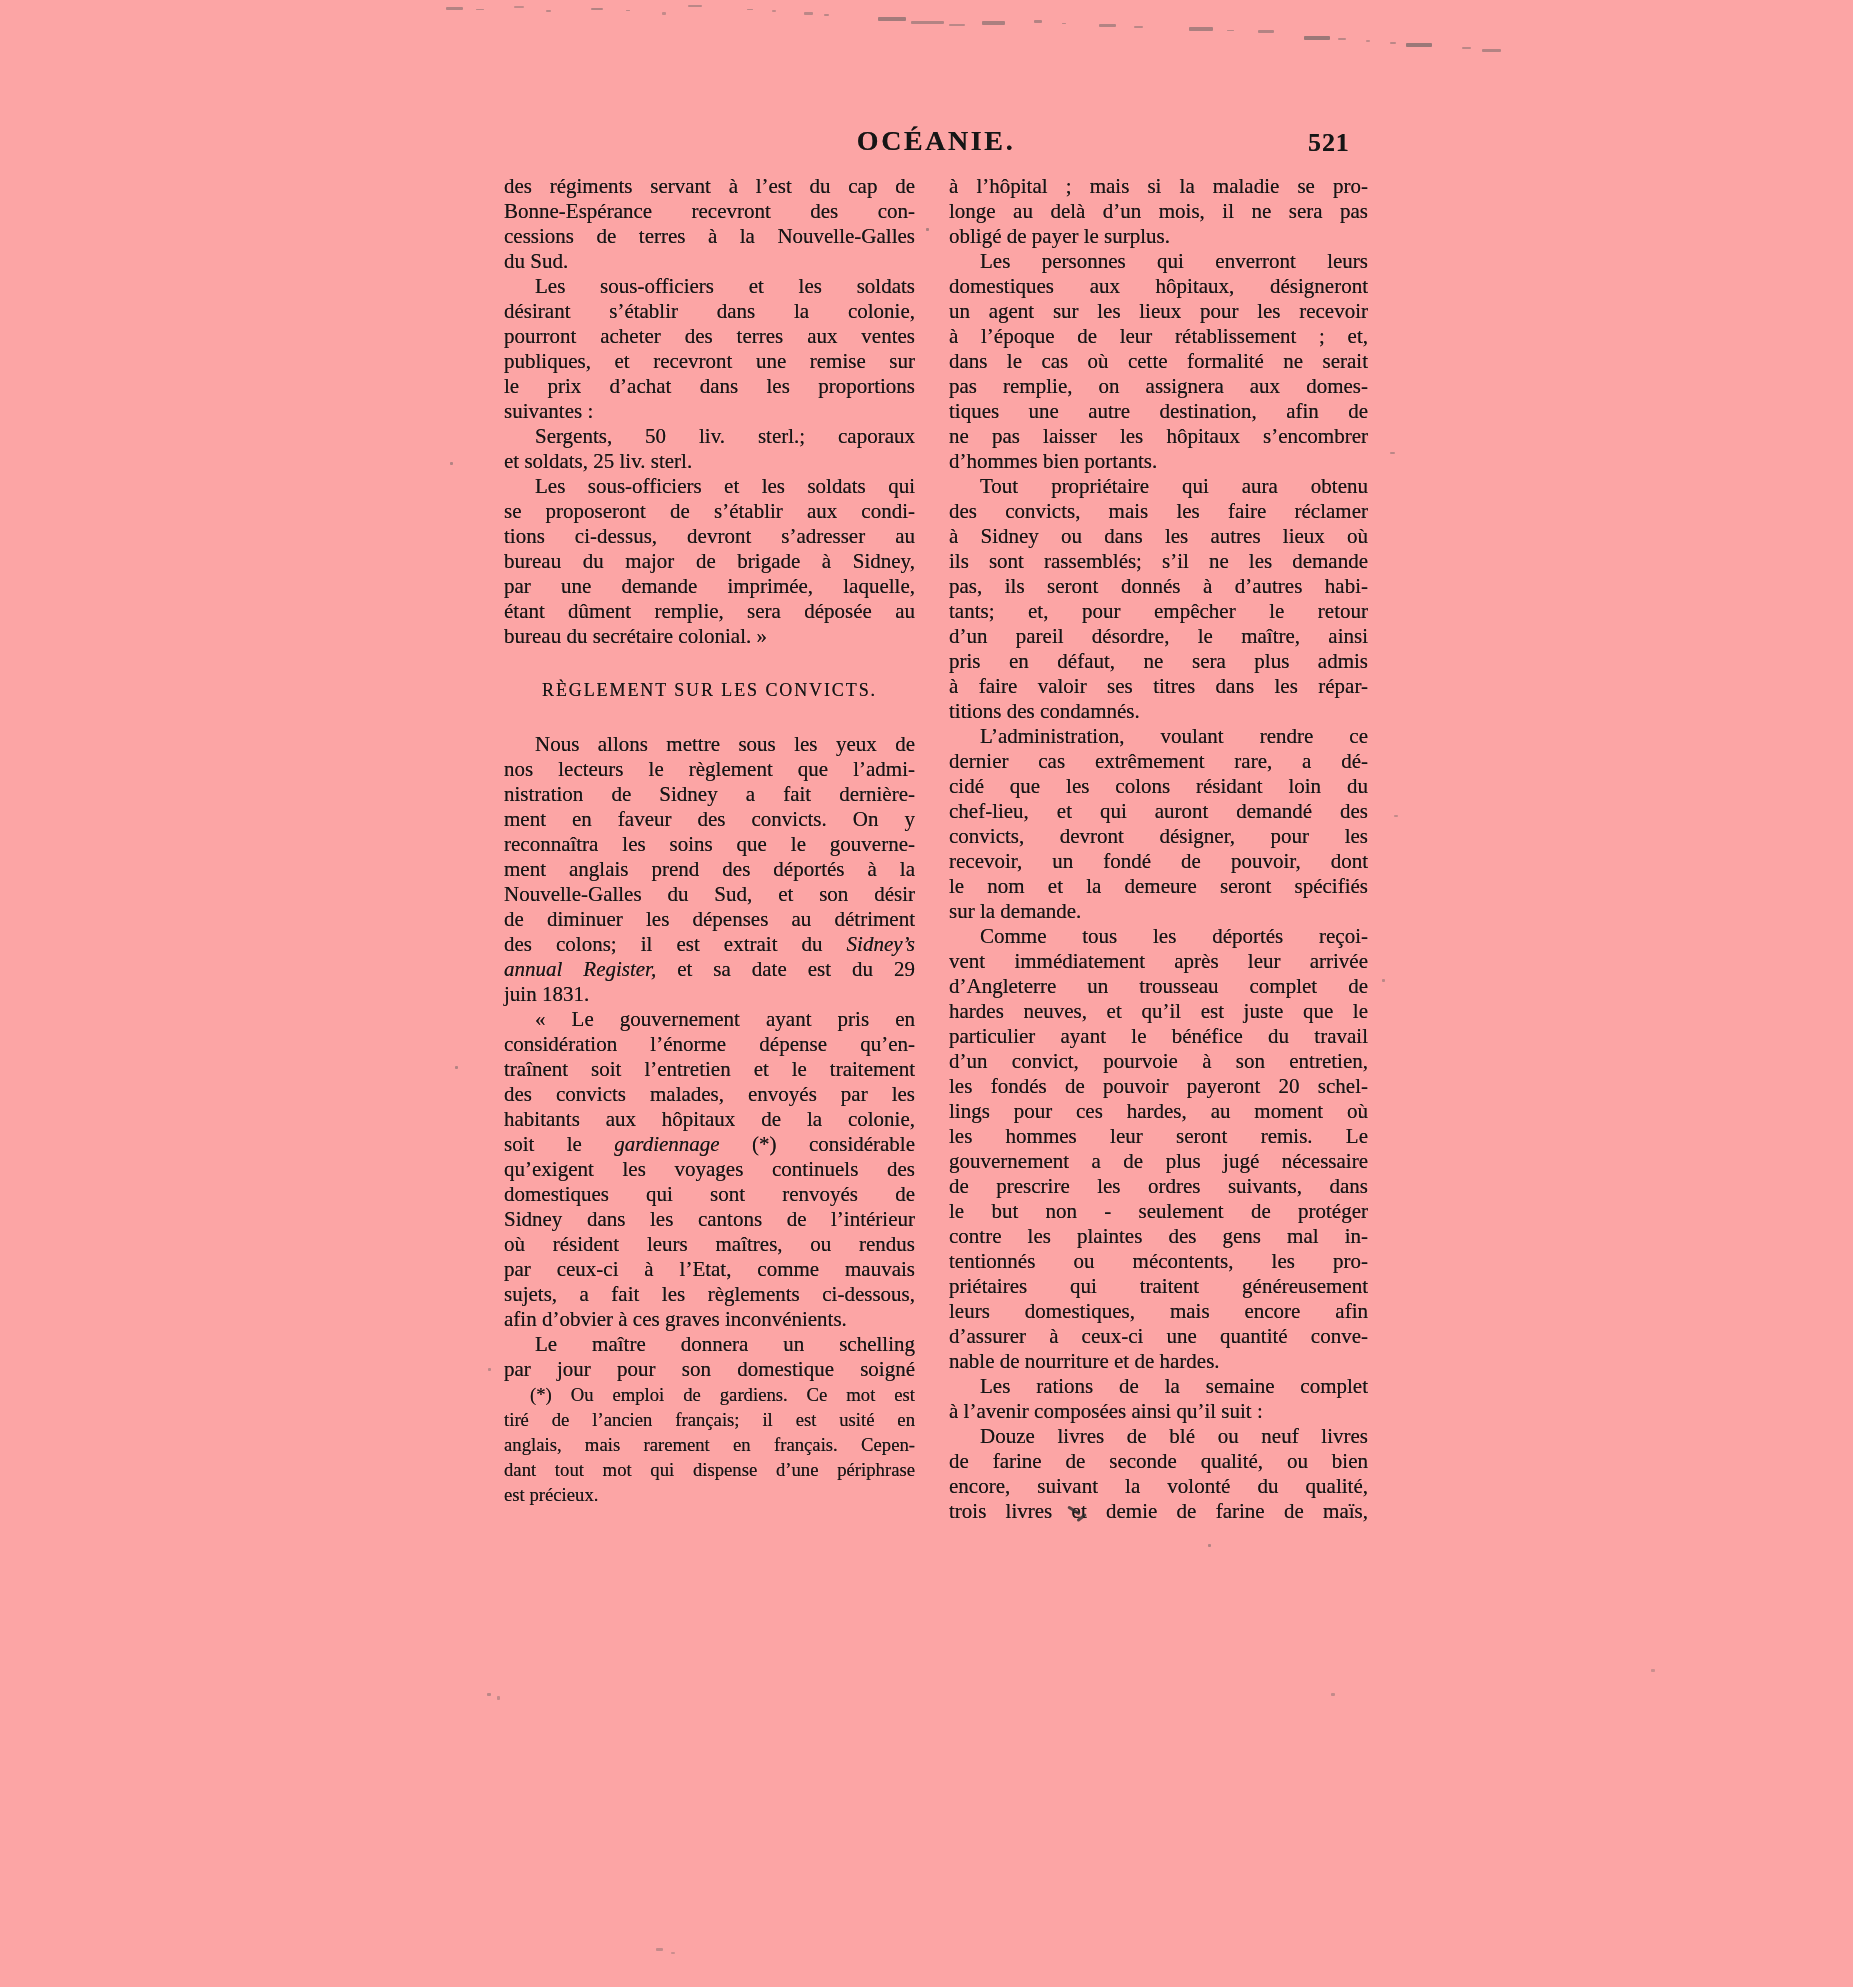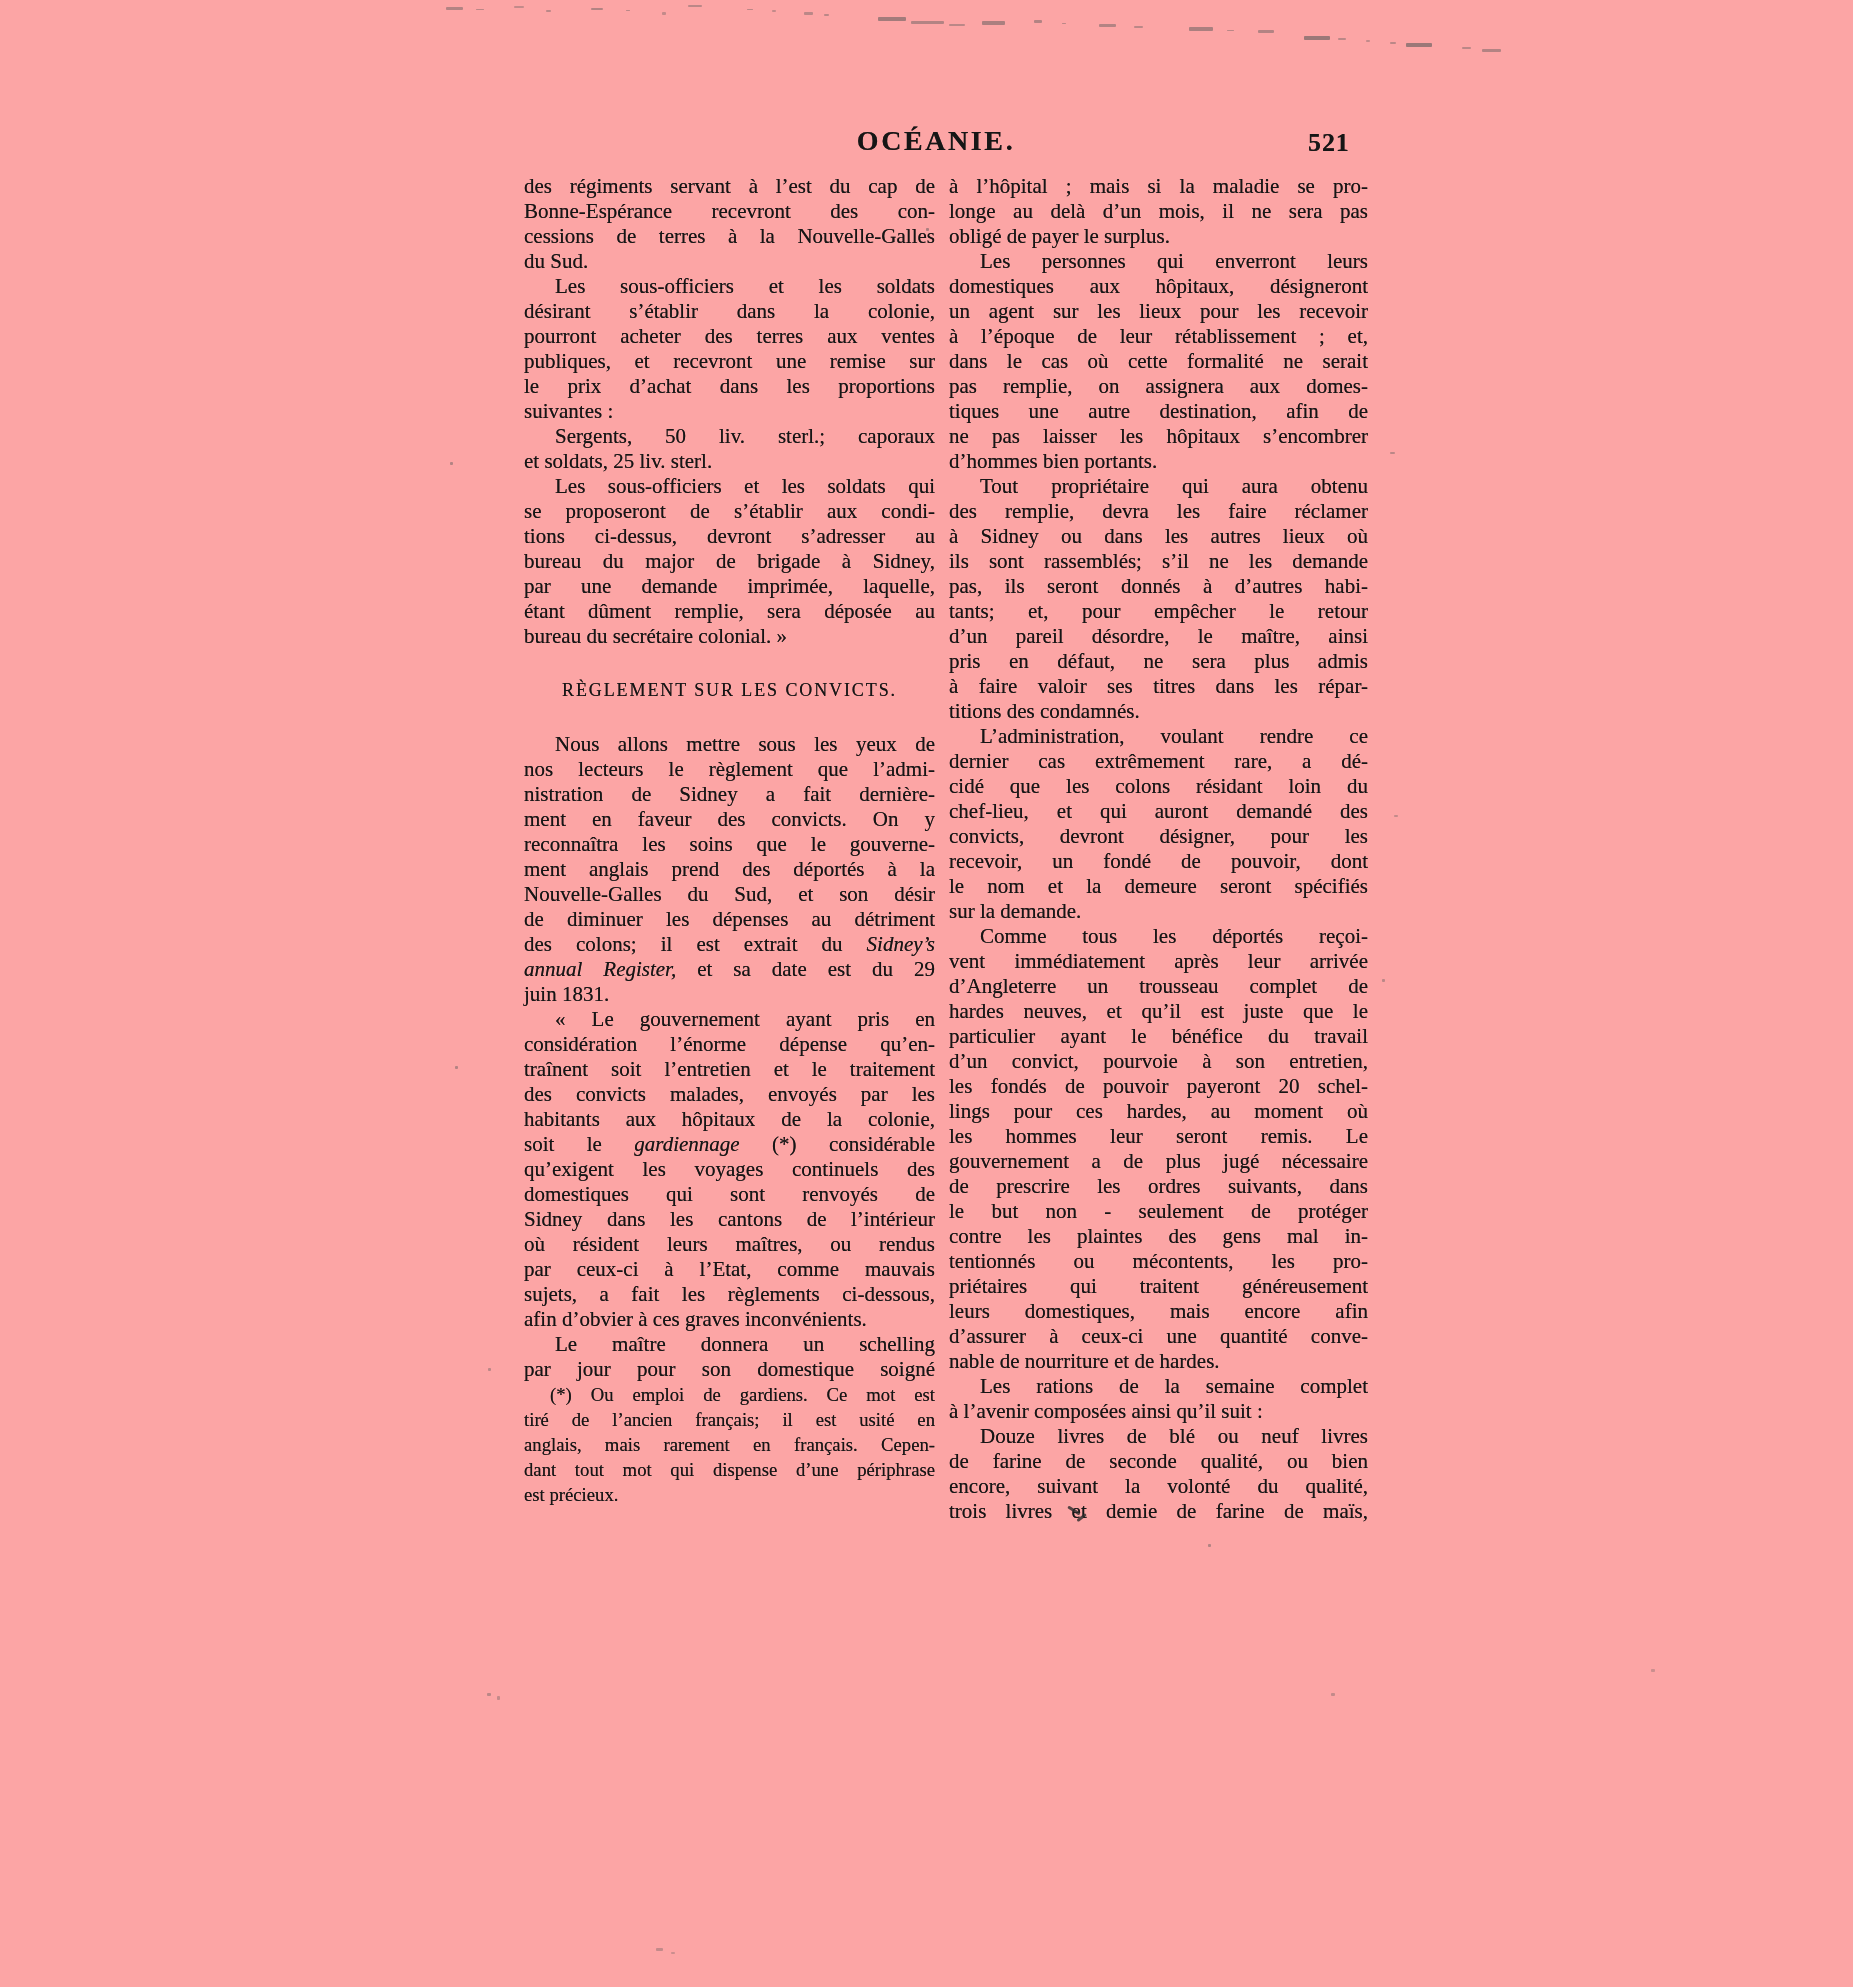--- a/index.html
+++ b/index.html
@@ -29,21 +29,21 @@
     font-size: 26px; font-weight: bold;
     letter-spacing: 0.9px;
   }
 
   .column {
     position: absolute;
     top: 174px;
     font-size: 21px;
     line-height: 25px;
   }
-  .column-left  { left: 524px;  width: 411px; }
+  .column-left  { left: 504px;  width: 411px; }
   .column-right { left: 949px; width: 419px; }
 
   .para { margin: 0; }
   .line { text-align: justify; text-align-last: justify; }
   .line.last { text-align-last: auto; }
   .para.indent .line:first-child { text-indent: 31px; }
   .it { font-style: italic; }
 
   .section-heading {
     margin: 29px 0 29px 0;
@@ -157,21 +157,21 @@
         <div class="line">un agent sur les lieux pour les recevoir</div>
         <div class="line">à l’époque de leur rétablissement ; et,</div>
         <div class="line">dans le cas où cette formalité ne serait</div>
         <div class="line">pas remplie, on assignera aux domes-</div>
         <div class="line">tiques une autre destination, afin de</div>
         <div class="line">ne pas laisser les hôpitaux s’encombrer</div>
         <div class="line last">d’hommes bien portants.</div>
       </div>
       <div class="para indent">
         <div class="line">Tout propriétaire qui aura obtenu</div>
-        <div class="line">des remplie, devra les faire réclamer</div>
+        <div class="line">des convicts, mais les faire réclamer</div>
         <div class="line">à Sidney ou dans les autres lieux où</div>
         <div class="line">ils sont rassemblés; s’il ne les demande</div>
         <div class="line">pas, ils seront donnés à d’autres habi-</div>
         <div class="line">tants; et, pour empêcher le retour</div>
         <div class="line">d’un pareil désordre, le maître, ainsi</div>
         <div class="line">pris en défaut, ne sera plus admis</div>
         <div class="line">à faire valoir ses titres dans les répar-</div>
         <div class="line last">titions des condamnés.</div>
       </div>
       <div class="para indent">

